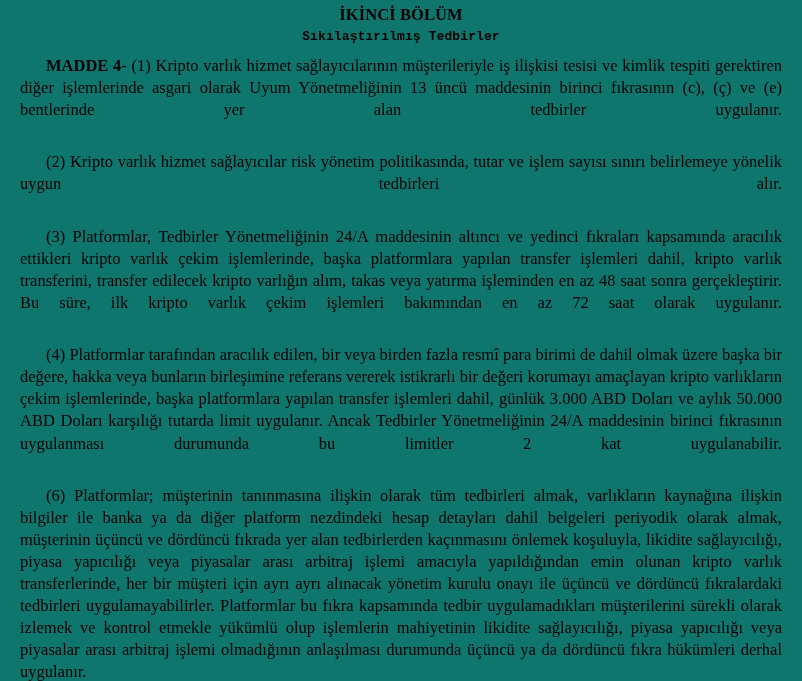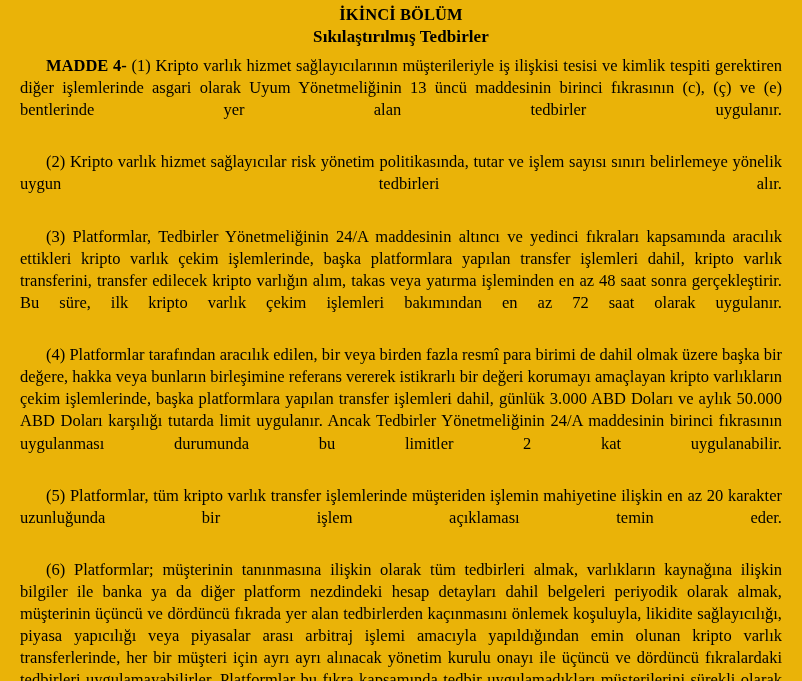--- a/index.html
+++ b/index.html
@@ -13,32 +13,32 @@
     overflow: hidden;
     font-family: "Liberation Serif", "DejaVu Serif", serif;
     color: #000000;
     -webkit-font-smoothing: antialiased;
   }
   .page {
     width: 802px;
     height: 681px;
     box-sizing: border-box;
     padding: 4px 12px 0 12px;
-    background: #eab308;
+    background: #0f766e;
   }
   .heading {
     text-align: center;
     font-weight: bold;
     font-size: 16.5px;
     line-height: 21.5px;
     margin: 0;
     letter-spacing: 0.1px;
   }
   .heading-1 { font-size: 16.5px; }
-  .heading-2 { font-size: 17px; }
+  .heading-2 { font-size: 13px; font-family: Liberation Mono, monospace; }
   .heading-3 { font-size: 16.5px; }
   .body-block {
     margin: 0;
     padding: 0;
   }
   p.para {
     margin: 8px;
     padding: 0;
     text-align: justify;
     text-justify: inter-word;
@@ -71,18 +71,17 @@
   <div class="body-block">
 
     <p class="para"><span class="lead">MADDE 4-</span><span> (1) Kripto varlık hizmet sağlayıcılarının müşterileriyle iş ilişkisi tesisi ve kimlik tespiti gerektiren diğer işlemlerinde asgari olarak Uyum Yönetmeliğinin 13 üncü maddesinin birinci fıkrasının (c), (ç) ve (e) bentlerinde yer alan tedbirler uygulanır.</span></p>
 
     <p class="para">(2) Kripto varlık hizmet sağlayıcılar risk yönetim politikasında, tutar ve işlem sayısı sınırı belirlemeye yönelik uygun tedbirleri alır.</p>
 
     <p class="para">(3) Platformlar, Tedbirler Yönetmeliğinin 24/A maddesinin altıncı ve yedinci fıkraları kapsamında aracılık ettikleri kripto varlık çekim işlemlerinde, başka platformlara yapılan transfer işlemleri dahil, kripto varlık transferini, transfer edilecek kripto varlığın alım, takas veya yatırma işleminden en az 48 saat sonra gerçekleştirir. Bu süre, ilk kripto varlık çekim işlemleri bakımından en az 72 saat olarak uygulanır.</p>
 
     <p class="para">(4) Platformlar tarafından aracılık edilen, bir veya birden fazla resmî para birimi de dahil olmak üzere başka bir değere, hakka veya bunların birleşimine referans vererek istikrarlı bir değeri korumayı amaçlayan kripto varlıkların çekim işlemlerinde, başka platformlara yapılan transfer işlemleri dahil, günlük 3.000 ABD Doları ve aylık 50.000 ABD Doları karşılığı tutarda limit uygulanır. Ancak Tedbirler Yönetmeliğinin 24/A maddesinin birinci fıkrasının uygulanması durumunda bu limitler 2 kat uygulanabilir.</p>
 
-    <p class="para">(5) Platformlar, tüm kripto varlık transfer işlemlerinde müşteriden işlemin mahiyetine ilişkin en az 20 karakter uzunluğunda bir işlem açıklaması temin eder.</p>
 
     <p class="para">(6) Platformlar; müşterinin tanınmasına ilişkin olarak tüm tedbirleri almak, varlıkların kaynağına ilişkin bilgiler ile banka ya da diğer platform nezdindeki hesap detayları dahil belgeleri periyodik olarak almak, müşterinin üçüncü ve dördüncü fıkrada yer alan tedbirlerden kaçınmasını önlemek koşuluyla, likidite sağlayıcılığı, piyasa yapıcılığı veya piyasalar arası arbitraj işlemi amacıyla yapıldığından emin olunan kripto varlık transferlerinde, her bir müşteri için ayrı ayrı alınacak yönetim kurulu onayı ile üçüncü ve dördüncü fıkralardaki tedbirleri uygulamayabilirler. Platformlar bu fıkra kapsamında tedbir uygulamadıkları müşterilerini sürekli olarak izlemek ve kontrol etmekle yükümlü olup işlemlerin mahiyetinin likidite sağlayıcılığı, piyasa yapıcılığı veya piyasalar arası arbitraj işlemi olmadığının anlaşılması durumunda üçüncü ya da dördüncü fıkra hükümleri derhal uygulanır.</p>
 
   </div>
 </div>
 
 </body></html>

